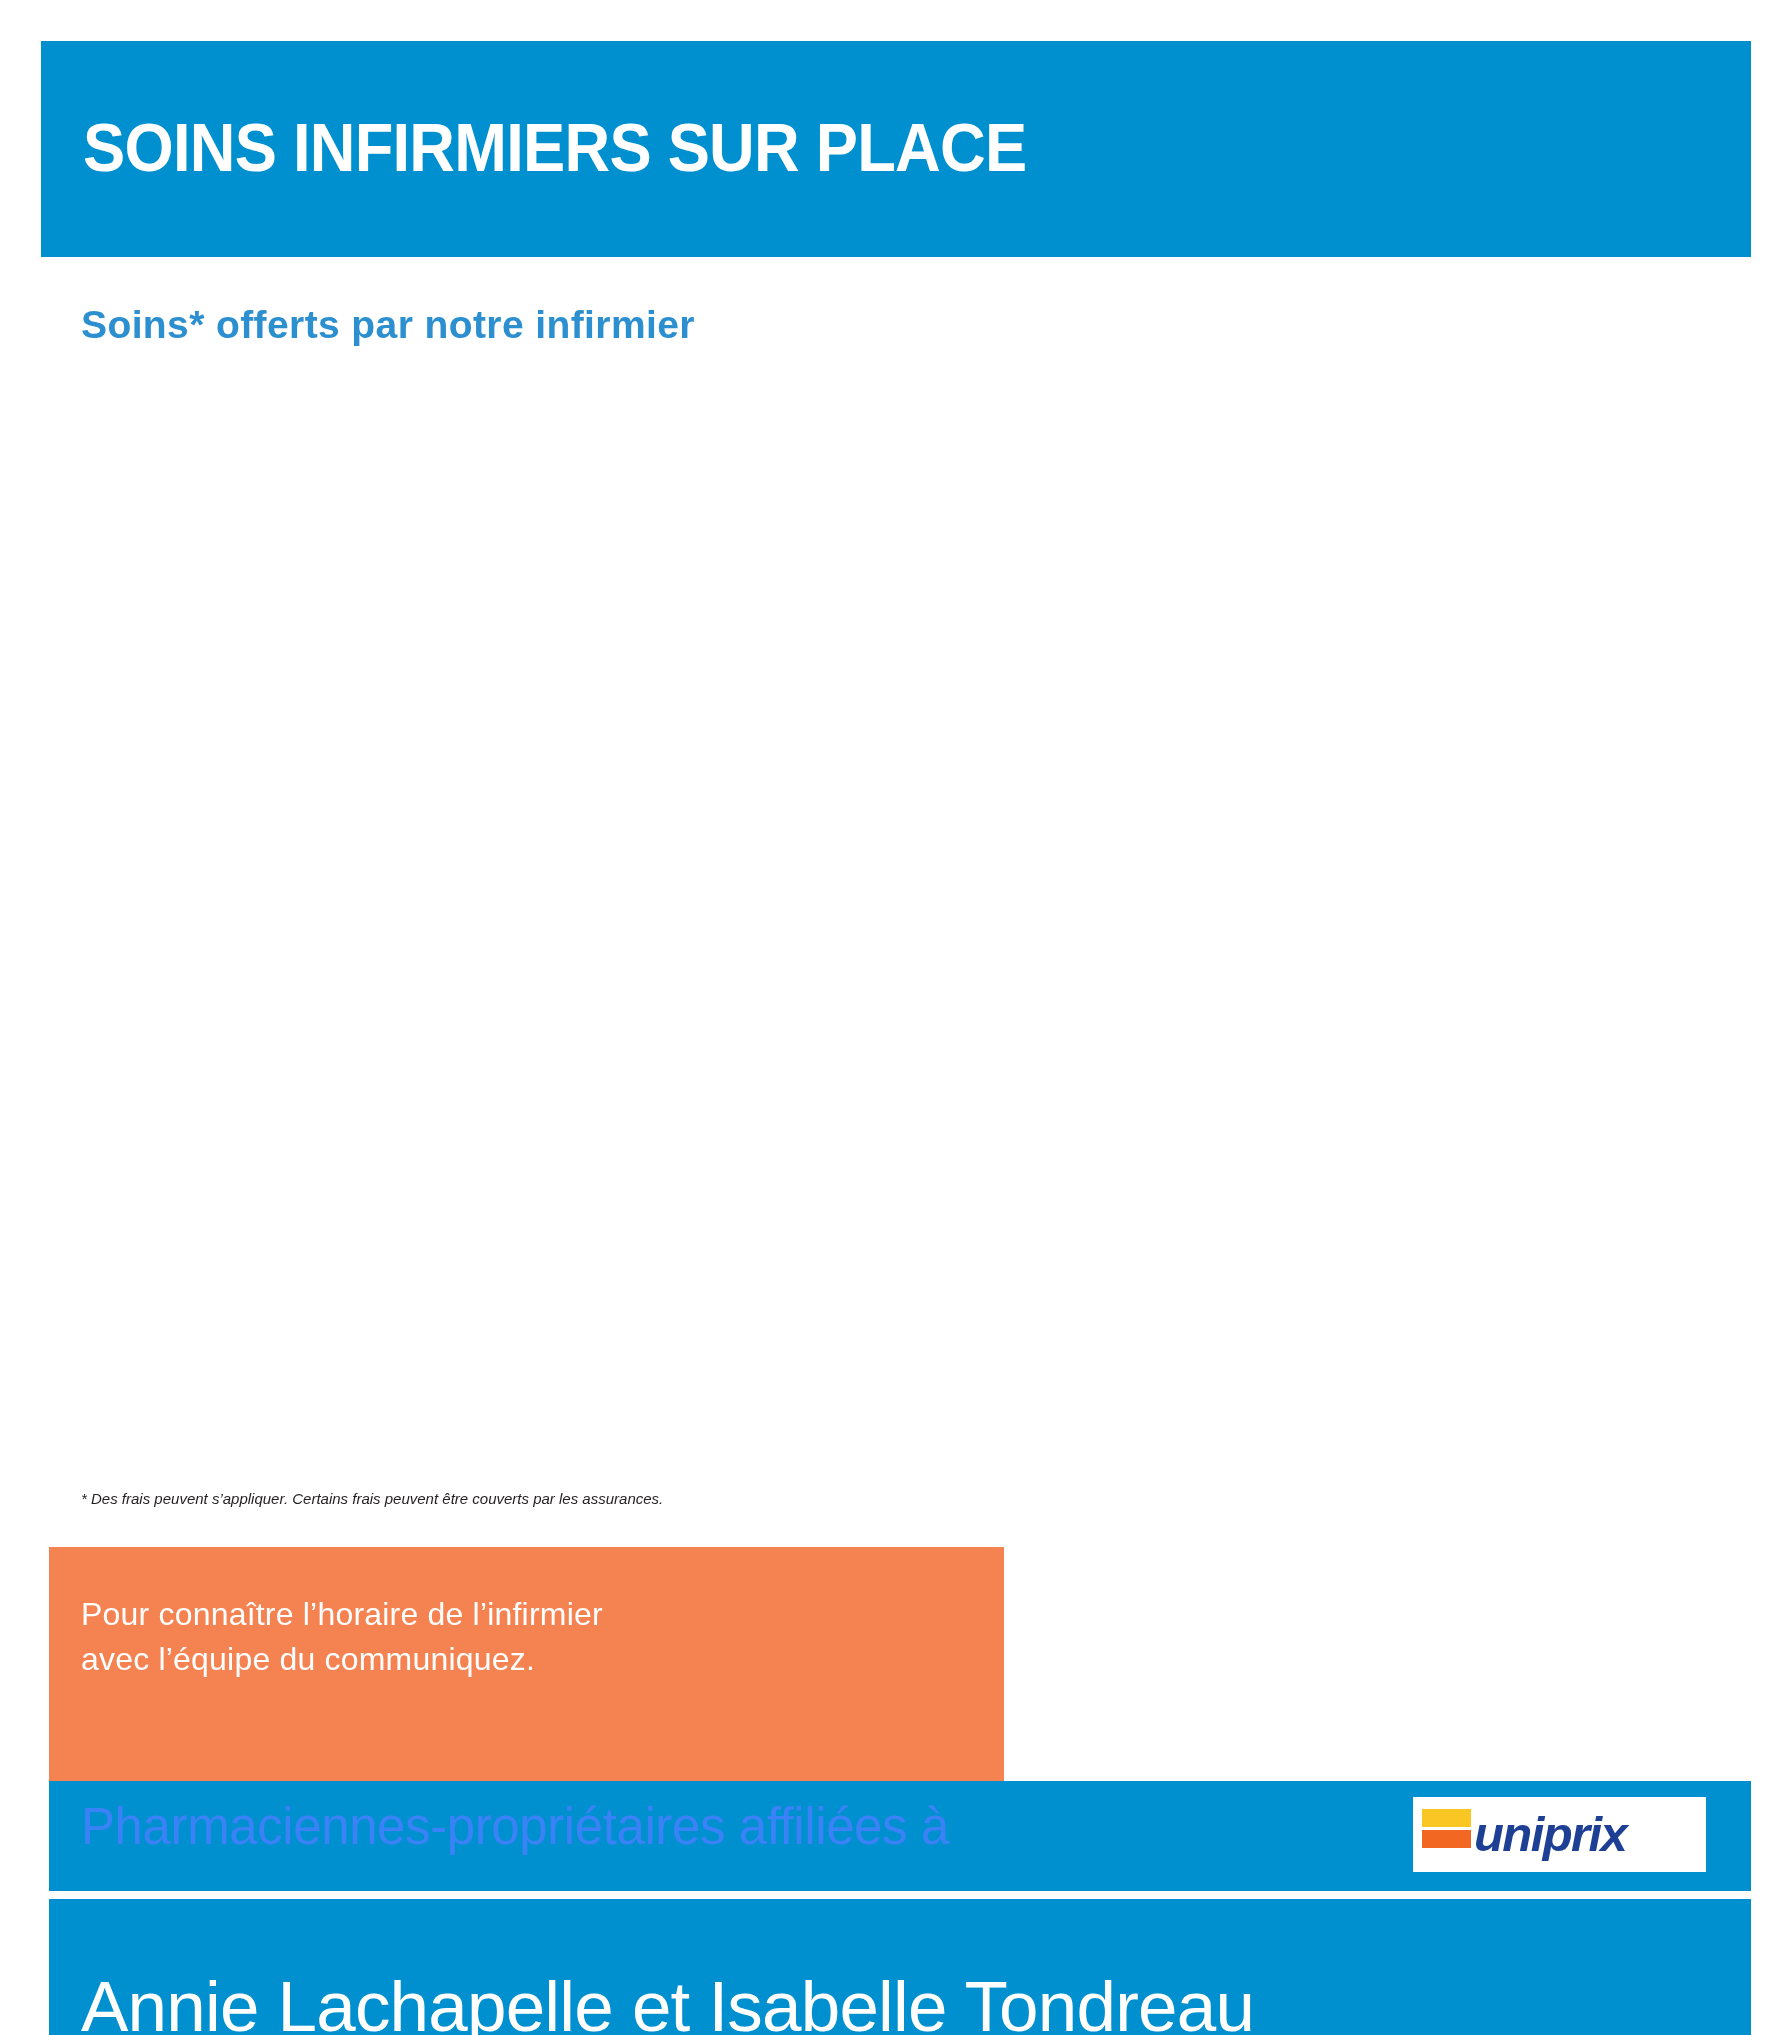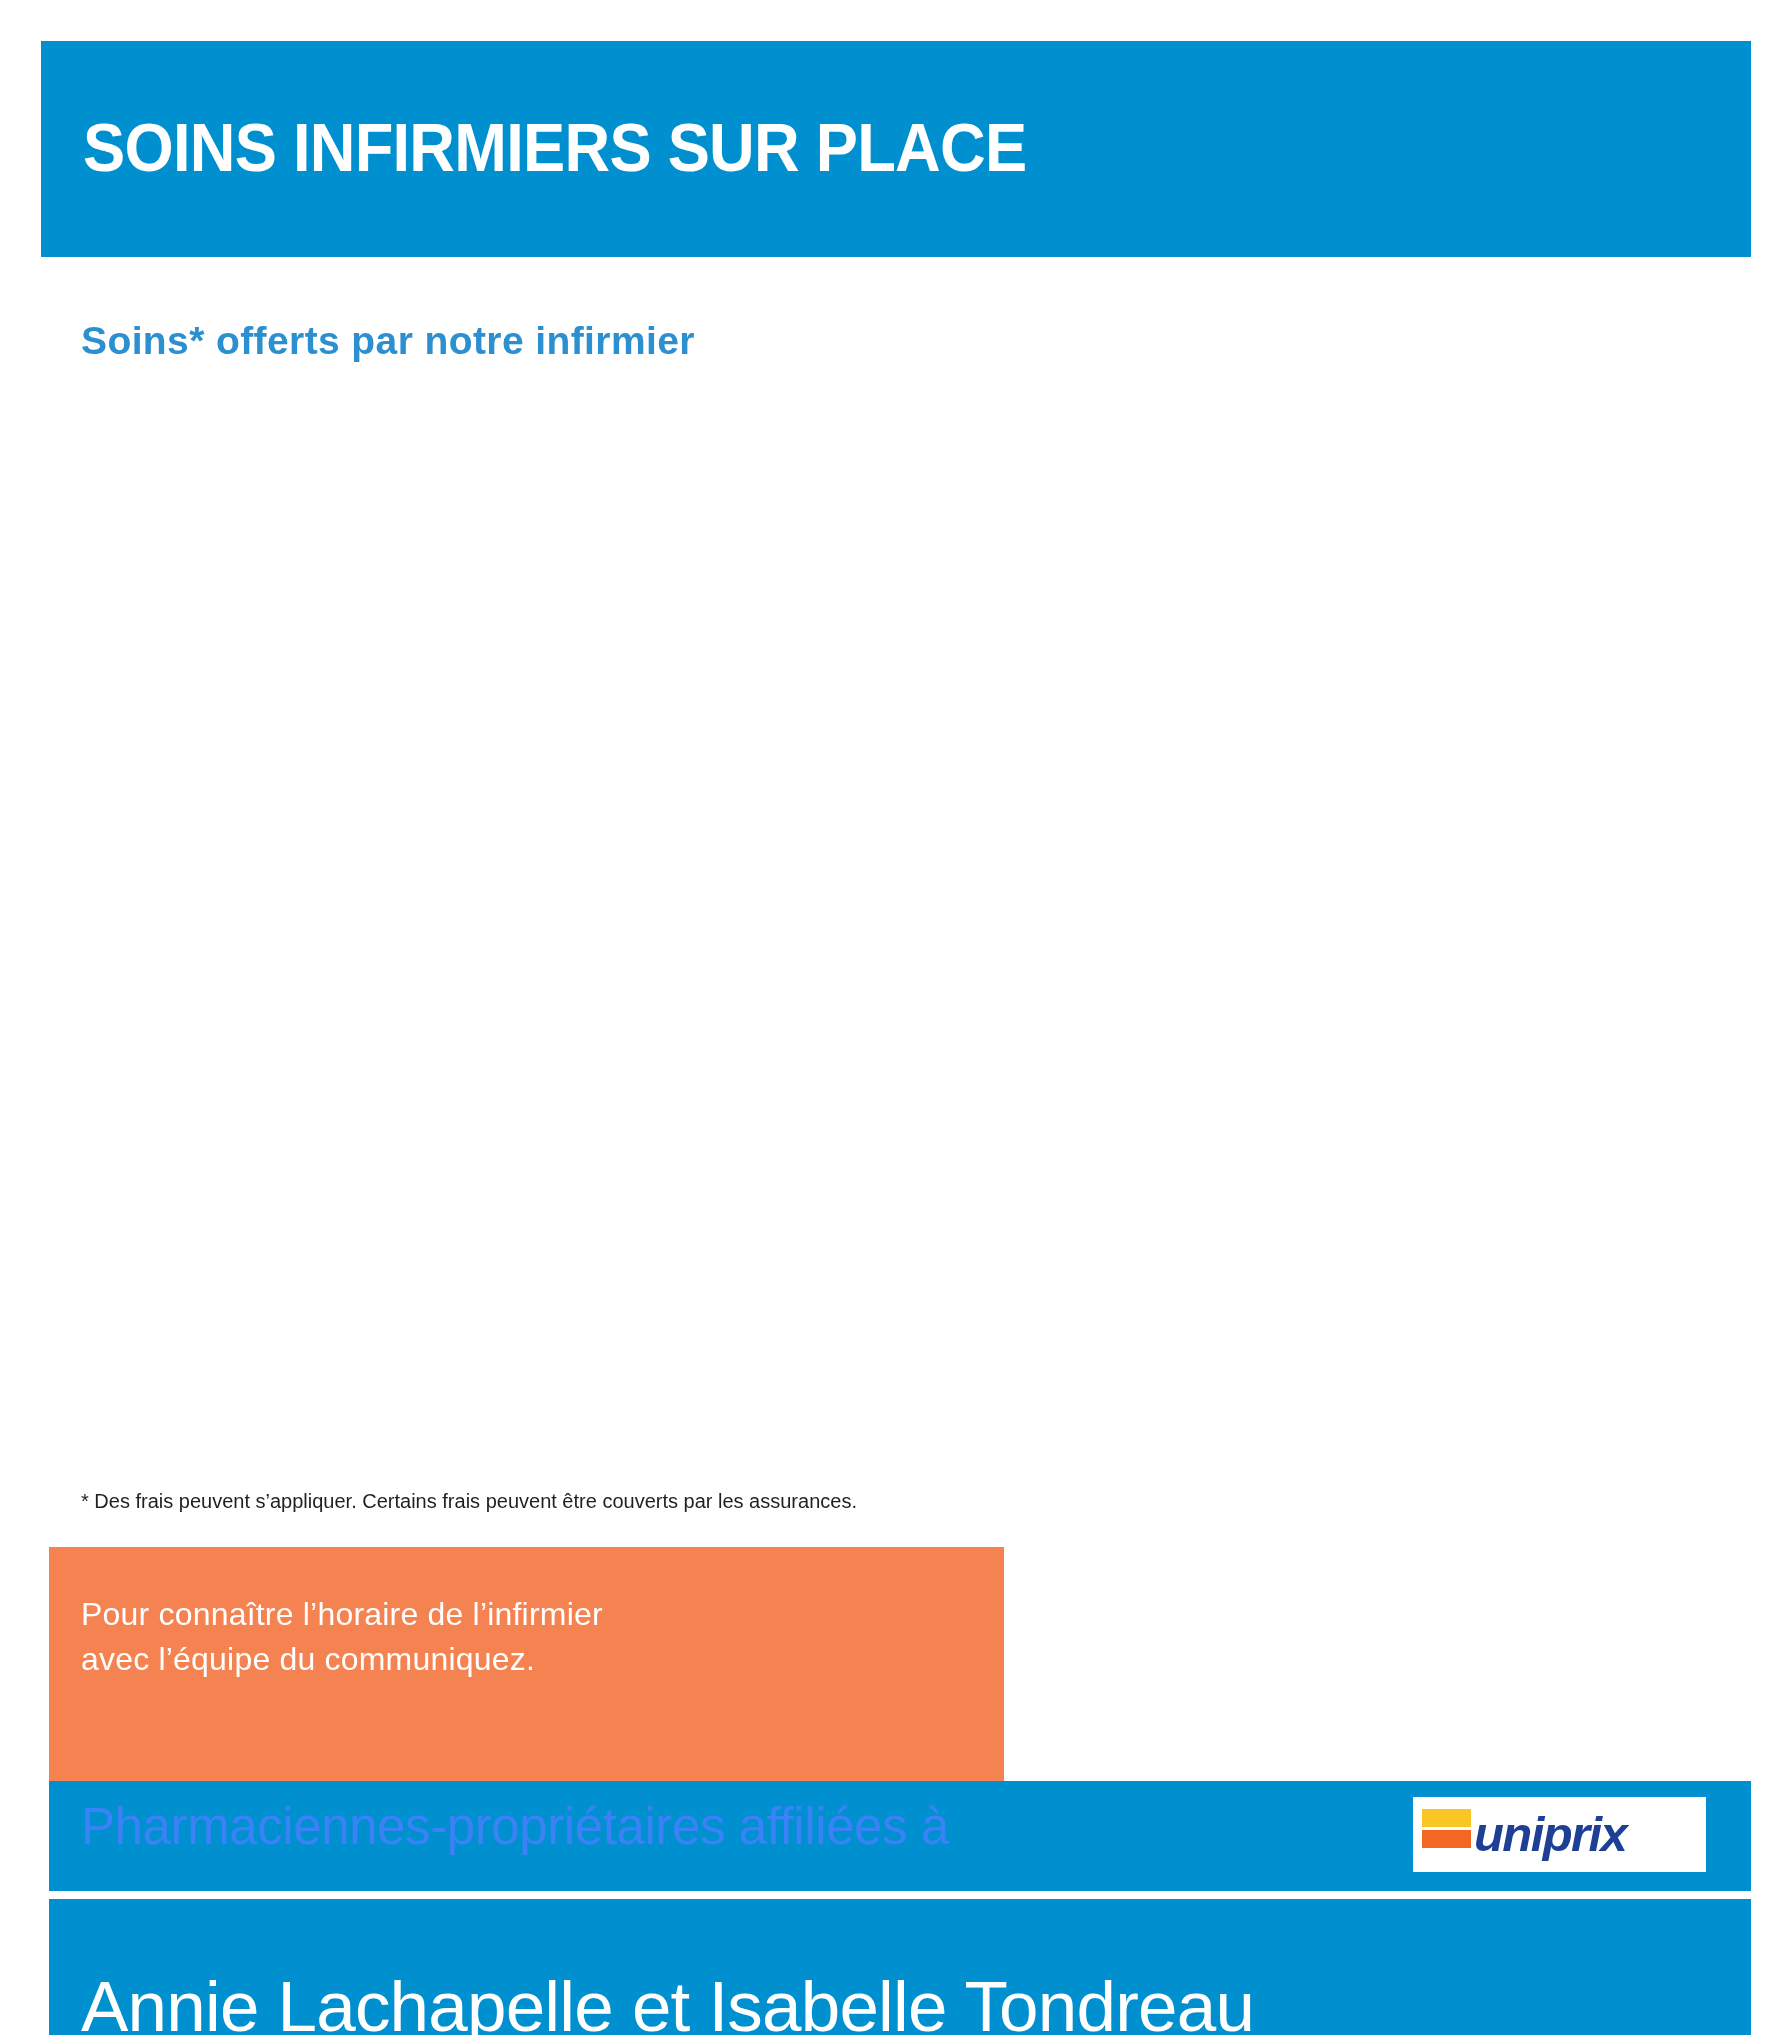--- a/index.html
+++ b/index.html
@@ -35,21 +35,21 @@
     white-space: nowrap;
     font-stretch: condensed;
     transform: scaleX(0.93);
     transform-origin: left center;
   }
 
   
   .subtitle {
     position: absolute;
     left: 81px;
-    top: 319px;
+    top: 303px;
     font-size: 39px;
     font-weight: bold;
     color: #2b8fd0;
     letter-spacing: 0.4px;
     white-space: nowrap;
   }
 
   
   .content-area {
     position: absolute;
@@ -58,24 +58,25 @@
     width: 1628px;
     height: 1091px;
     background: transparent;
   }
 
   
   .footnote {
     position: absolute;
     left: 81px;
     top: 1490px;
-    font-size: 20px;
+    font-size: 15px;
     color: #231f20;
     white-space: nowrap;
     letter-spacing: 0px;
+    font-style: italic;
   }
 
   
   .callout {
     position: absolute;
     left: 49px;
     top: 1547px;
     width: 955px;
     height: 234px;
     background: #f58352;

